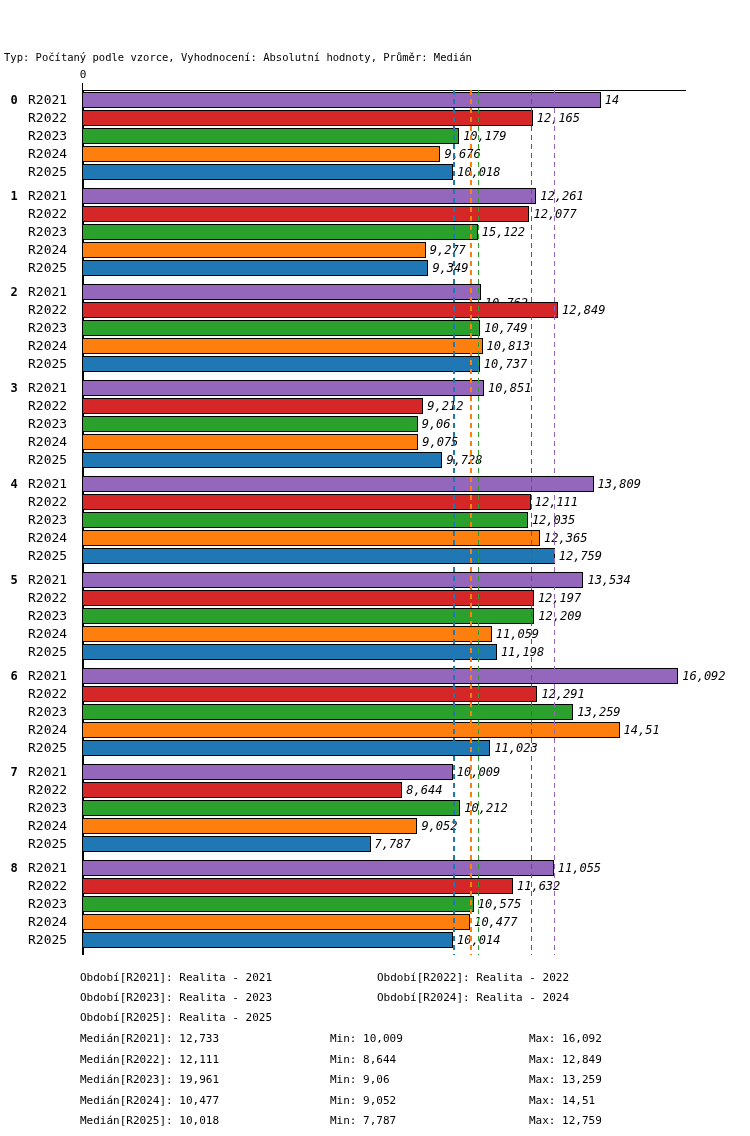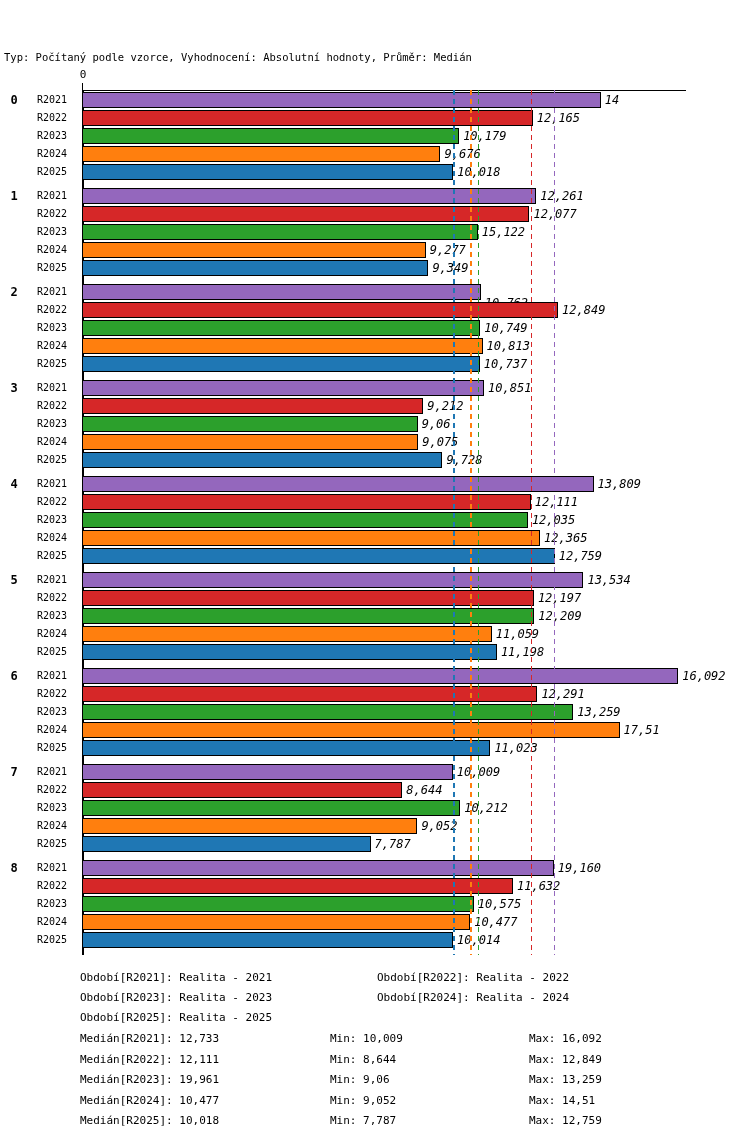--- a/index.html
+++ b/index.html
@@ -2,21 +2,21 @@
 <html><head>
 <meta charset="utf-8">
 <style>
   html,body{margin:0;padding:0;background:#fff;}
   #page{position:relative;width:750px;height:1136px;background:#ffffff;overflow:hidden;
         color:#000;font-family:"DejaVu Sans Mono",monospace;}
   .abs{position:absolute;}
   .title{font-size:14px;font-weight:bold;white-space:pre;letter-spacing:0.5px;}
   .meta{font-size:10.5px;white-space:pre;}
   .glabel{font-size:12px;font-weight:bold;line-height:13px;text-align:center;}
-  .rlabel{font-size:10px;line-height:12px;text-align:center;}
+  .rlabel{font-size:13px;line-height:12px;text-align:left;}
   .tick0{font-size:11px;line-height:12px;text-align:center;}
   .axis{background:#000;}
   .bar{box-sizing:border-box;border:1px solid #000;}
   .bval{font-size:12px;white-space:pre;font-style:italic;}
   .mline{}
   .ftext{font-size:11px;line-height:13px;white-space:pre;}
 </style>
 </head>
 <body>
 
@@ -129,21 +129,21 @@
       <div class="abs bar" style="left: 82px; top: 668px; width: 596.209px; height: 16px; background: rgb(148, 103, 189);"></div>
       <div class="abs bval" style="left: 682.209px; top: 668px; height: 16px; line-height: 16px;">16,092</div>
       <div class="abs rlabel" style="left: 28px; top: 688px; width: 48px;">R2022</div>
       <div class="abs bar" style="left: 82px; top: 686px; width: 455.382px; height: 16px; background: rgb(214, 39, 40);"></div>
       <div class="abs bval" style="left: 541.382px; top: 686px; height: 16px; line-height: 16px;">12,291</div>
       <div class="abs rlabel" style="left: 28px; top: 706px; width: 48px;">R2023</div>
       <div class="abs bar" style="left: 82px; top: 704px; width: 491.246px; height: 16px; background: rgb(44, 160, 44);"></div>
       <div class="abs bval" style="left: 577.246px; top: 704px; height: 16px; line-height: 16px;">13,259</div>
       <div class="abs rlabel" style="left: 28px; top: 724px; width: 48px;">R2024</div>
       <div class="abs bar" style="left: 82px; top: 722px; width: 537.595px; height: 16px; background: rgb(255, 127, 14);"></div>
-      <div class="abs bval" style="left: 623.595px; top: 722px; height: 16px; line-height: 16px;">17,51</div>
+      <div class="abs bval" style="left: 623.595px; top: 722px; height: 16px; line-height: 16px;">14,51</div>
       <div class="abs rlabel" style="left: 28px; top: 742px; width: 48px;">R2025</div>
       <div class="abs bar" style="left: 82px; top: 740px; width: 408.402px; height: 16px; background: rgb(31, 119, 180);"></div>
       <div class="abs bval" style="left: 494.402px; top: 740px; height: 16px; line-height: 16px;">11,023</div>
       <div class="abs glabel" style="left: 5px; top: 766px; width: 18px;">7</div>
       <div class="abs rlabel" style="left: 28px; top: 766px; width: 48px;">R2021</div>
       <div class="abs bar" style="left: 82px; top: 764px; width: 370.833px; height: 16px; background: rgb(148, 103, 189);"></div>
       <div class="abs bval" style="left: 456.833px; top: 764px; height: 16px; line-height: 16px;">10,009</div>
       <div class="abs rlabel" style="left: 28px; top: 784px; width: 48px;">R2022</div>
       <div class="abs bar" style="left: 82px; top: 782px; width: 320.26px; height: 16px; background: rgb(214, 39, 40);"></div>
       <div class="abs bval" style="left: 406.26px; top: 782px; height: 16px; line-height: 16px;">8,644</div>
@@ -152,21 +152,21 @@
       <div class="abs bval" style="left: 464.355px; top: 800px; height: 16px; line-height: 16px;">10,212</div>
       <div class="abs rlabel" style="left: 28px; top: 820px; width: 48px;">R2024</div>
       <div class="abs bar" style="left: 82px; top: 818px; width: 335.377px; height: 16px; background: rgb(255, 127, 14);"></div>
       <div class="abs bval" style="left: 421.377px; top: 818px; height: 16px; line-height: 16px;">9,052</div>
       <div class="abs rlabel" style="left: 28px; top: 838px; width: 48px;">R2025</div>
       <div class="abs bar" style="left: 82px; top: 836px; width: 288.508px; height: 16px; background: rgb(31, 119, 180);"></div>
       <div class="abs bval" style="left: 374.508px; top: 836px; height: 16px; line-height: 16px;">7,787</div>
       <div class="abs glabel" style="left: 5px; top: 862px; width: 18px;">8</div>
       <div class="abs rlabel" style="left: 28px; top: 862px; width: 48px;">R2021</div>
       <div class="abs bar" style="left: 82px; top: 860px; width: 471.758px; height: 16px; background: rgb(148, 103, 189);"></div>
-      <div class="abs bval" style="left: 557.758px; top: 860px; height: 16px; line-height: 16px;">19,160</div>
+      <div class="abs bval" style="left: 557.758px; top: 860px; height: 16px; line-height: 16px;">11,055</div>
       <div class="abs rlabel" style="left: 28px; top: 880px; width: 48px;">R2022</div>
       <div class="abs bar" style="left: 82px; top: 878px; width: 430.966px; height: 16px; background: rgb(214, 39, 40);"></div>
       <div class="abs bval" style="left: 516.966px; top: 878px; height: 16px; line-height: 16px;">11,632</div>
       <div class="abs rlabel" style="left: 28px; top: 898px; width: 48px;">R2023</div>
       <div class="abs bar" style="left: 82px; top: 896px; width: 391.804px; height: 16px; background: rgb(44, 160, 44);"></div>
       <div class="abs bval" style="left: 477.804px; top: 896px; height: 16px; line-height: 16px; text-align: right;">10,575</div>
       <div class="abs rlabel" style="left: 28px; top: 916px; width: 48px;">R2024</div>
       <div class="abs bar" style="left: 82px; top: 914px; width: 388.173px; height: 16px; background: rgb(255, 127, 14);"></div>
       <div class="abs bval" style="left: 474.173px; top: 914px; height: 16px; line-height: 16px;">10,477</div>
       <div class="abs rlabel" style="left: 28px; top: 934px; width: 48px;">R2025</div>

